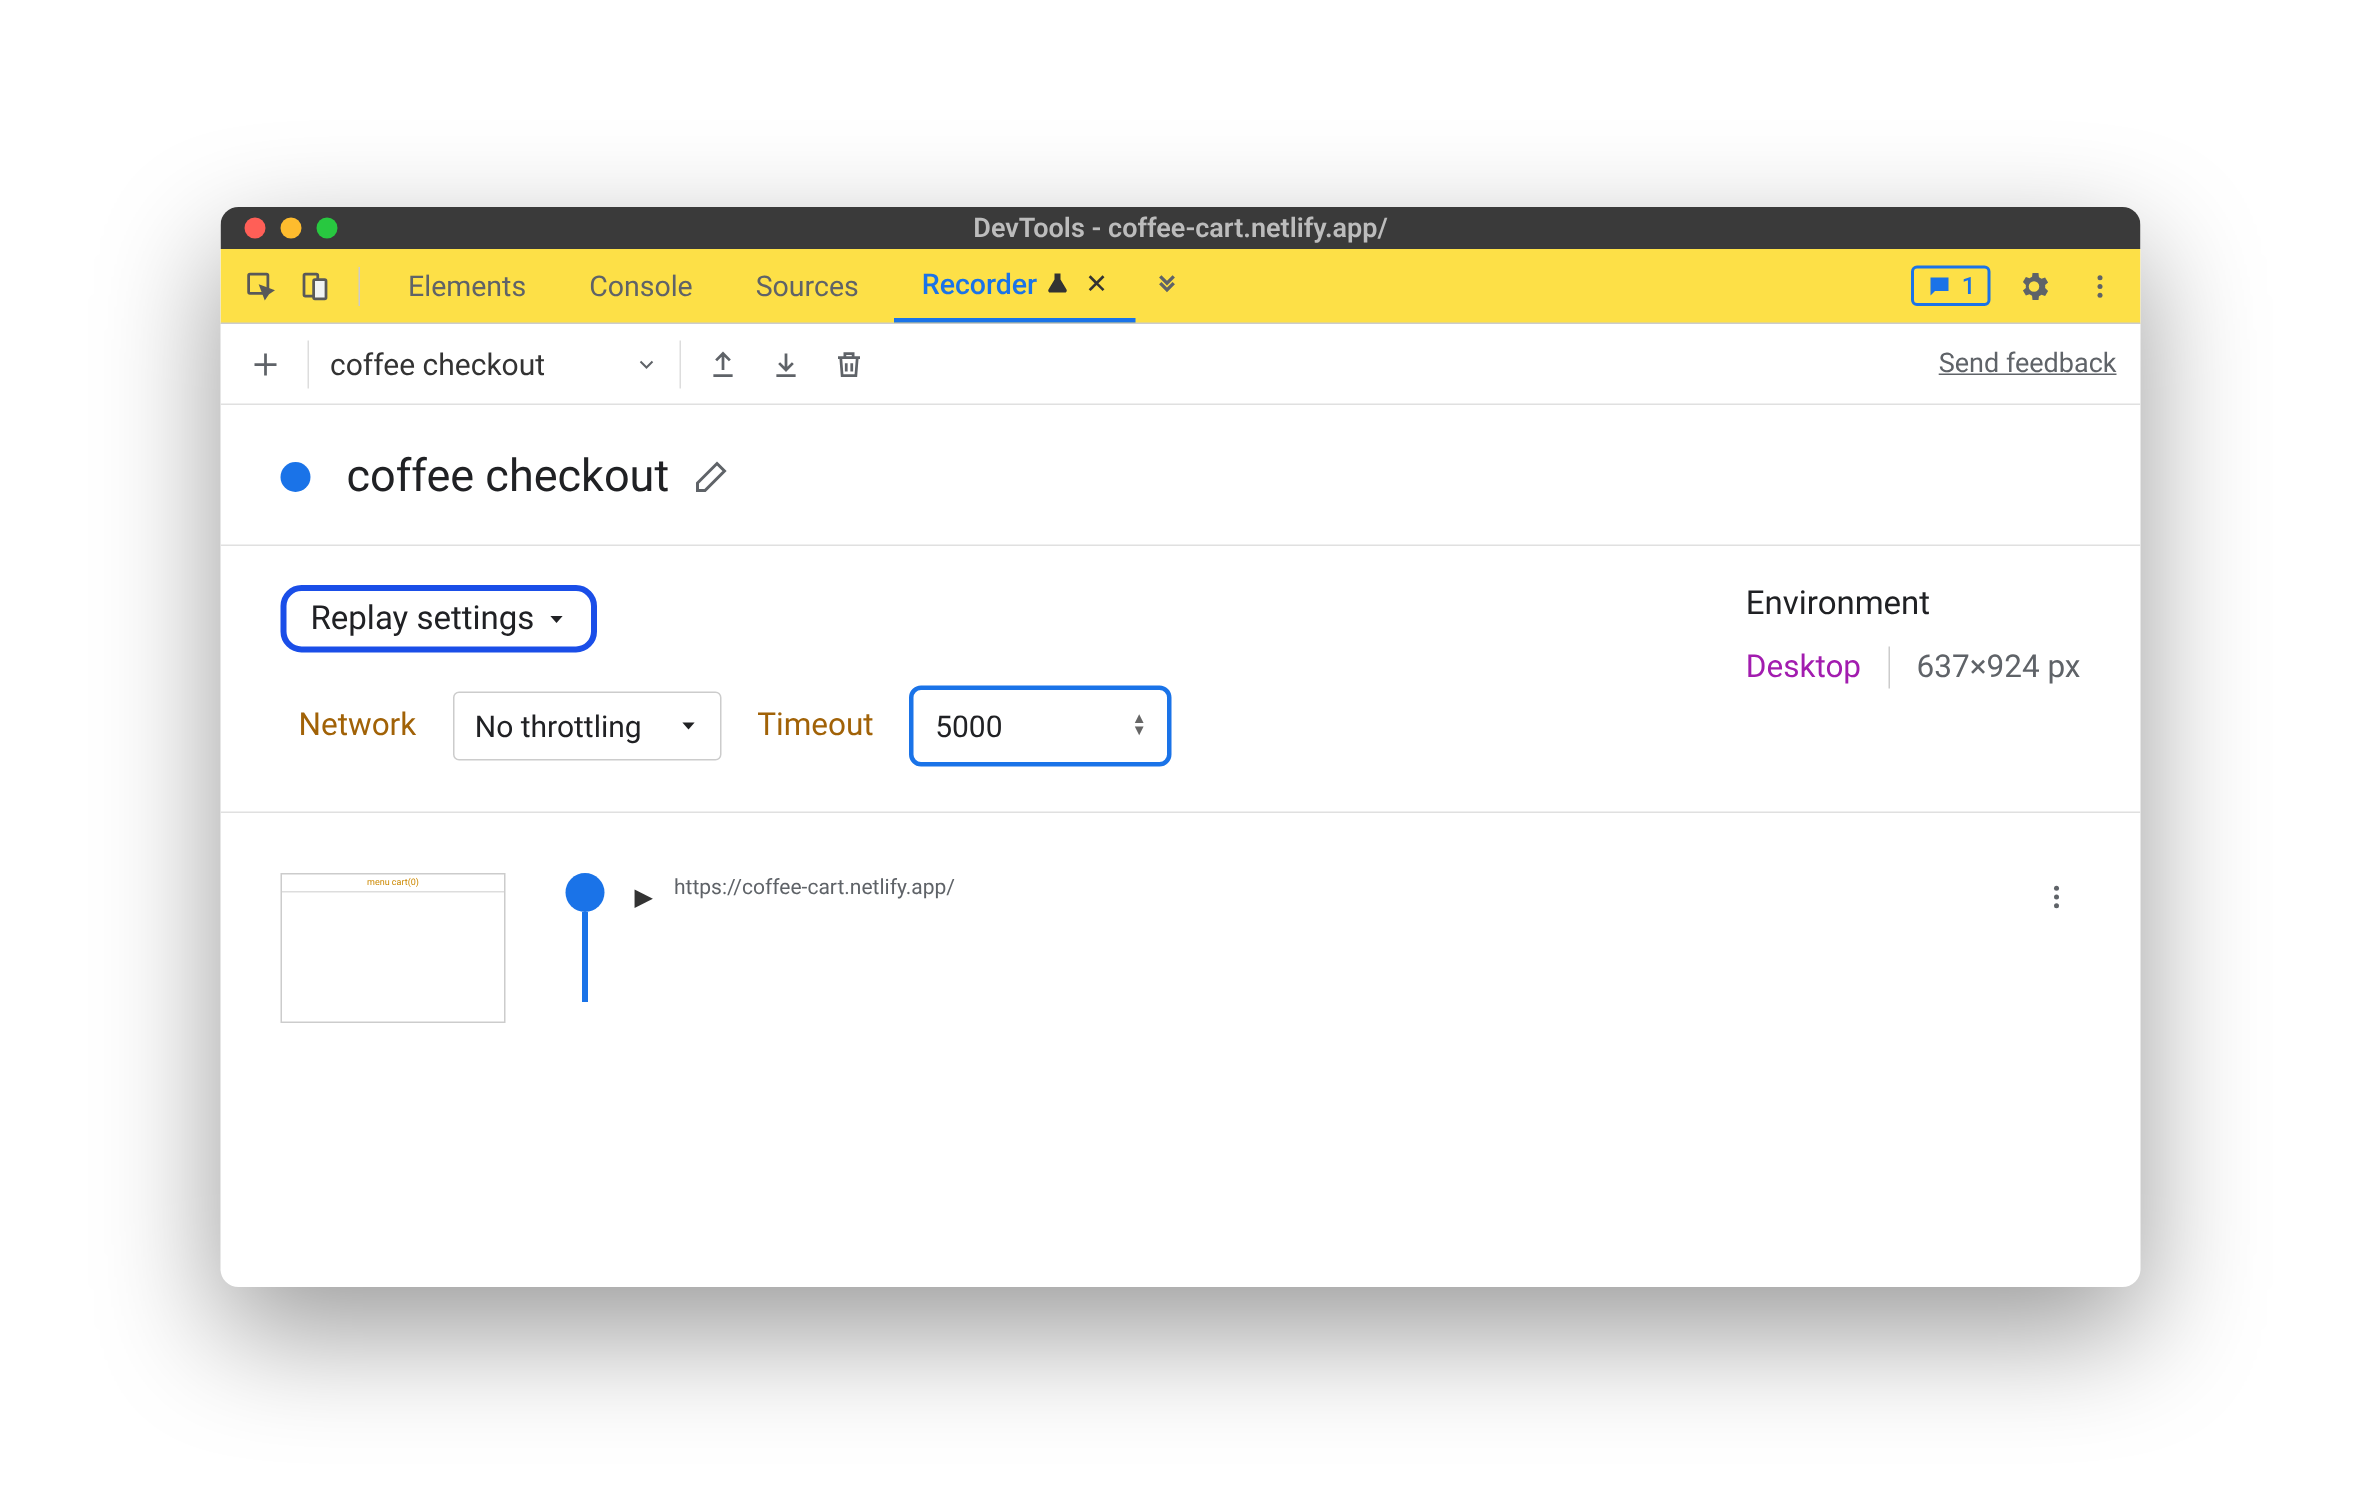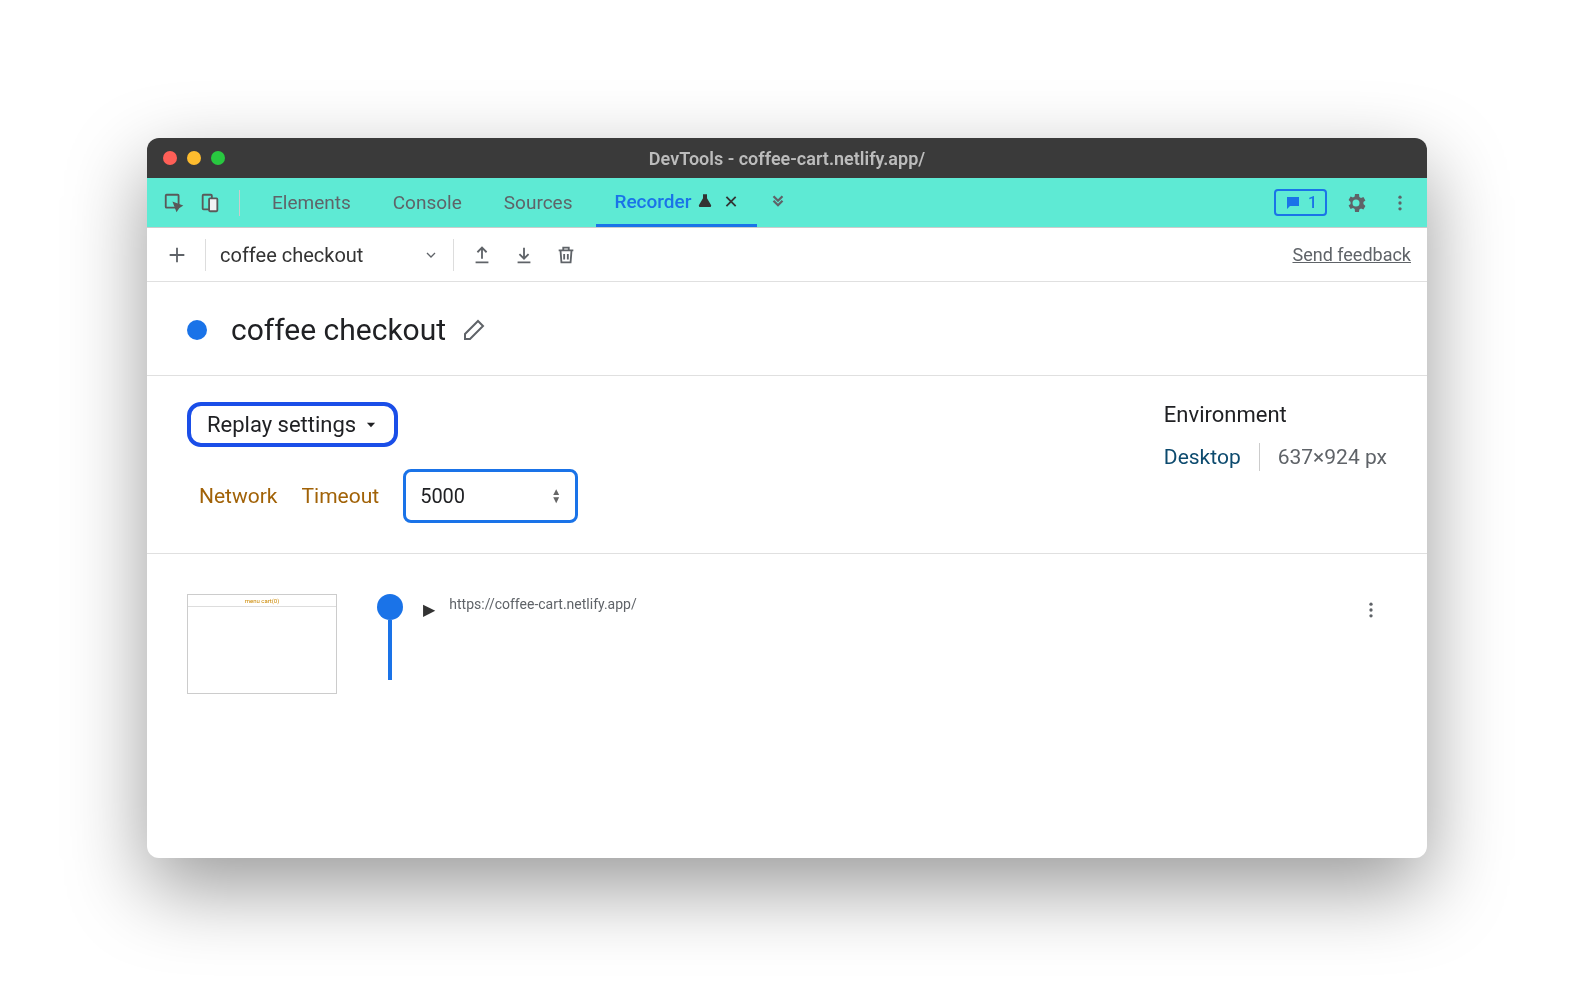--- a/index.html
+++ b/index.html
@@ -16,42 +16,42 @@
       height: 720px;
       border-radius: 12px;
       overflow: hidden;
       box-shadow: 0 30px 80px rgba(0,0,0,0.4);
       background: #fff;
       display: flex;
       flex-direction: column;
     }
     .titlebar {
       background: #3a3a3a;
-      height: 40px;
+      height: 28px;
       display: flex;
       align-items: center;
       padding: 0 16px;
       position: relative;
     }
     .traffic-lights { display: flex; gap: 10px; }
     .light { width: 14px; height: 14px; border-radius: 50%; }
     .light.red { background: #ff5f57; }
     .light.yellow { background: #febc2e; }
     .light.green { background: #28c840; }
     .titlebar-title {
       position: absolute;
       left: 50%;
       transform: translateX(-50%);
       color: #bcbcbc;
       font-size: 18px;
       font-weight: 600;
     }
     .tabs-bar {
       height: 50px;
-      background: #5eead4;
+      background: #fde047;
       border-bottom: 1px solid #ccc;
       display: flex;
       align-items: center;
       padding: 0 12px;
       gap: 6px;
     }
     .tab-icon-btn {
       width: 30px; height: 30px;
       display: flex; align-items: center; justify-content: center;
       color: #595959;
@@ -219,21 +219,21 @@
       display: flex;
       align-items: center;
       gap: 36px;
       width: 175px;
       justify-content: space-between;
     }
     .stepper { display: flex; flex-direction: column; font-size: 10px; color: #666; line-height: 8px; }
     .env-section { }
     .env-title { font-size: 22px; color: #202124; margin-bottom: 16px; }
     .env-row { display: flex; align-items: center; gap: 18px; }
-    .env-label { font-size: 21px; color: #0c4a6e; }
+    .env-label { font-size: 21px; color: #a21caf; }
     .env-divider { width: 1px; height: 28px; background: #ccc; }
     .env-value { font-size: 21px; color: #5f6368; }
     .steps-section {
       padding: 40px 40px 0 40px;
       display: flex;
       align-items: flex-start;
       gap: 40px;
     }
     .thumbnail {
       width: 150px;
@@ -403,20 +403,26 @@
   <div class="settings-section">
     <div class="settings-left">
       <div class="replay-settings-btn">
         <span>Replay settings</span>
         <svg width="14" height="14" viewBox="0 0 24 24" fill="#202124">
             <path d="M5 8l7 8 7-8z"></path>
           </svg>
       </div>
       <div class="settings-row">
         <span class="setting-label">Network</span>
+        <div class="select-box">
+          <span>No throttling</span>
+          <svg width="14" height="14" viewBox="0 0 24 24" fill="#202124">
+              <path d="M5 8l7 8 7-8z"></path>
+            </svg>
+        </div>
         <span class="setting-label">Timeout</span>
         <div class="timeout-input">
           <span>5000</span>
           <div class="stepper">
             <span>▲</span>
               <span>▼</span>
           </div>
         </div>
       </div>
     </div>

